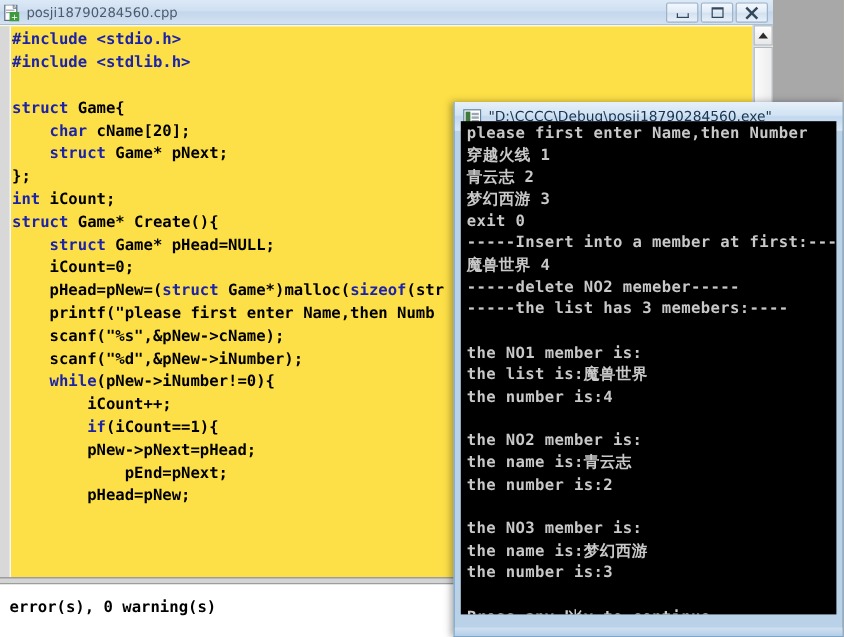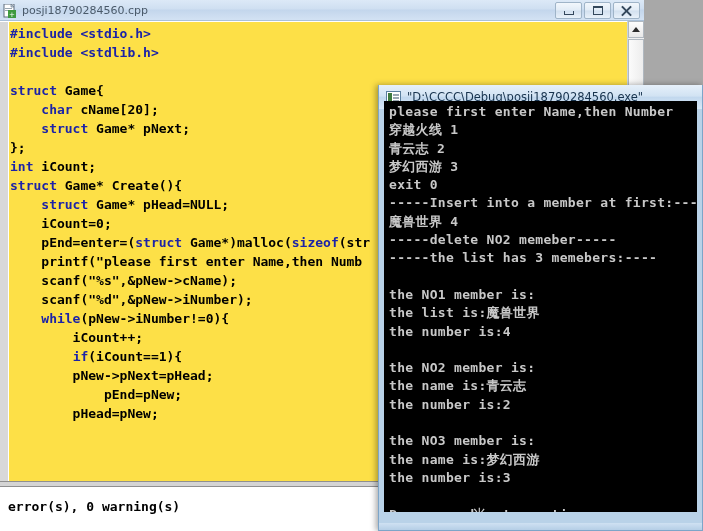--- a/index.html
+++ b/index.html
@@ -387,29 +387,29 @@
           <div class="code-line"><span class="pp">#include </span><span class="pp">&lt;stdlib.h&gt;</span></div>
           <div class="code-line"><span class="pl"></span></div>
           <div class="code-line"><span class="kw">struct</span><span class="pl"> Game{</span></div>
           <div class="code-line"><span class="pl">    </span><span class="kw">char</span><span class="pl"> cName[20];</span></div>
           <div class="code-line"><span class="pl">    </span><span class="kw">struct</span><span class="pl"> Game* pNext;</span></div>
           <div class="code-line"><span class="pl">};</span></div>
           <div class="code-line"><span class="kw">int</span><span class="pl"> iCount;</span></div>
           <div class="code-line"><span class="kw">struct</span><span class="pl"> Game* Create(){</span></div>
           <div class="code-line"><span class="pl">    </span><span class="kw">struct</span><span class="pl"> Game* pHead=NULL;</span></div>
           <div class="code-line"><span class="pl">    iCount=0;</span></div>
-          <div class="code-line"><span class="pl">    pEnd=enter=(</span><span class="kw">struct</span><span class="pl"> Game*)malloc(</span><span class="kw">sizeof</span><span class="pl">(str</span></div>
+          <div class="code-line"><span class="pl">    pHead=pNew=(</span><span class="kw">struct</span><span class="pl"> Game*)malloc(</span><span class="kw">sizeof</span><span class="pl">(str</span></div>
           <div class="code-line"><span class="pl">    printf("please first enter Name,then Numb</span></div>
           <div class="code-line"><span class="pl">    scanf("%s",&amp;pNew-&gt;cName);</span></div>
           <div class="code-line"><span class="pl">    scanf("%d",&amp;pNew-&gt;iNumber);</span></div>
           <div class="code-line"><span class="pl">    </span><span class="kw">while</span><span class="pl">(pNew-&gt;iNumber!=0){</span></div>
           <div class="code-line"><span class="pl">        iCount++;</span></div>
           <div class="code-line"><span class="pl">        </span><span class="kw">if</span><span class="pl">(iCount==1){</span></div>
           <div class="code-line"><span class="pl">        pNew-&gt;pNext=pHead;</span></div>
-          <div class="code-line"><span class="pl">            pEnd=pNew;</span></div>
+          <div class="code-line"><span class="pl">            pEnd=pNext;</span></div>
           <div class="code-line"><span class="pl">        pHead=pNew;</span></div>
           <div class="code-line"><span class="pl"></span></div>
         </div>
     </div>
 
     <div id="editor-vscroll">
       <div id="vscroll-up">
         <span class="arrow-up"></span>
       </div>
       <div id="vscroll-thumb"></div>

